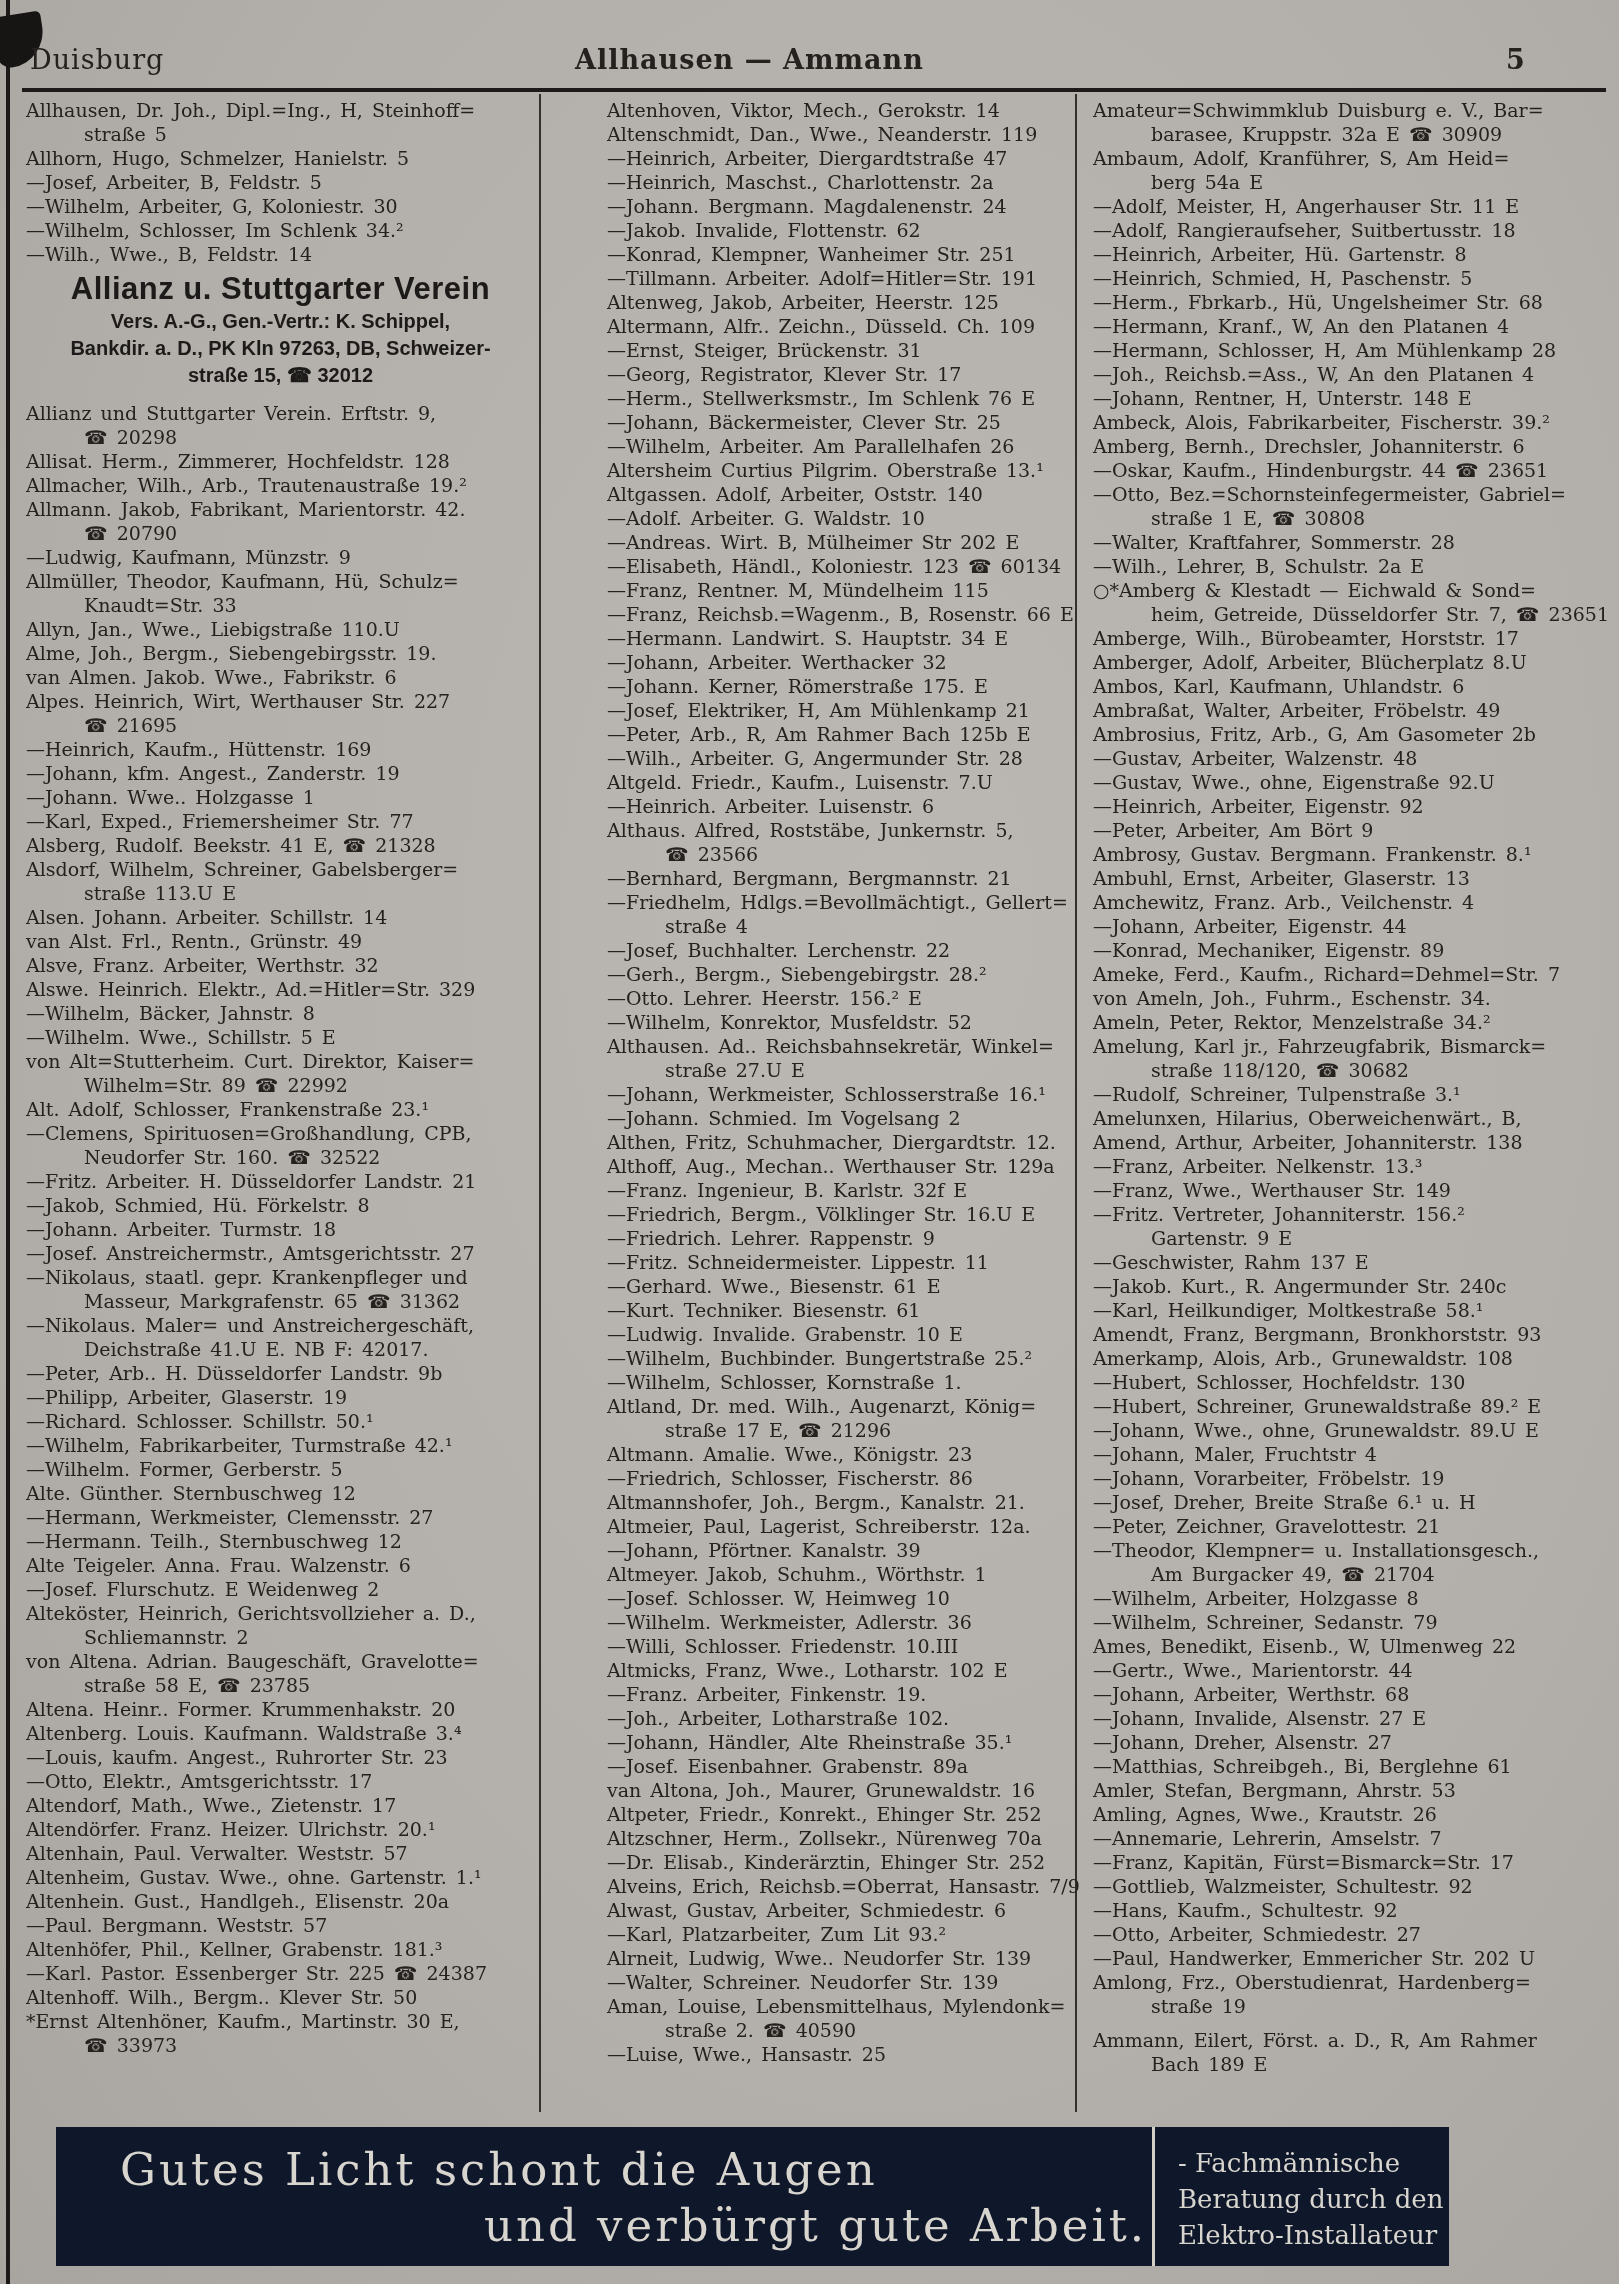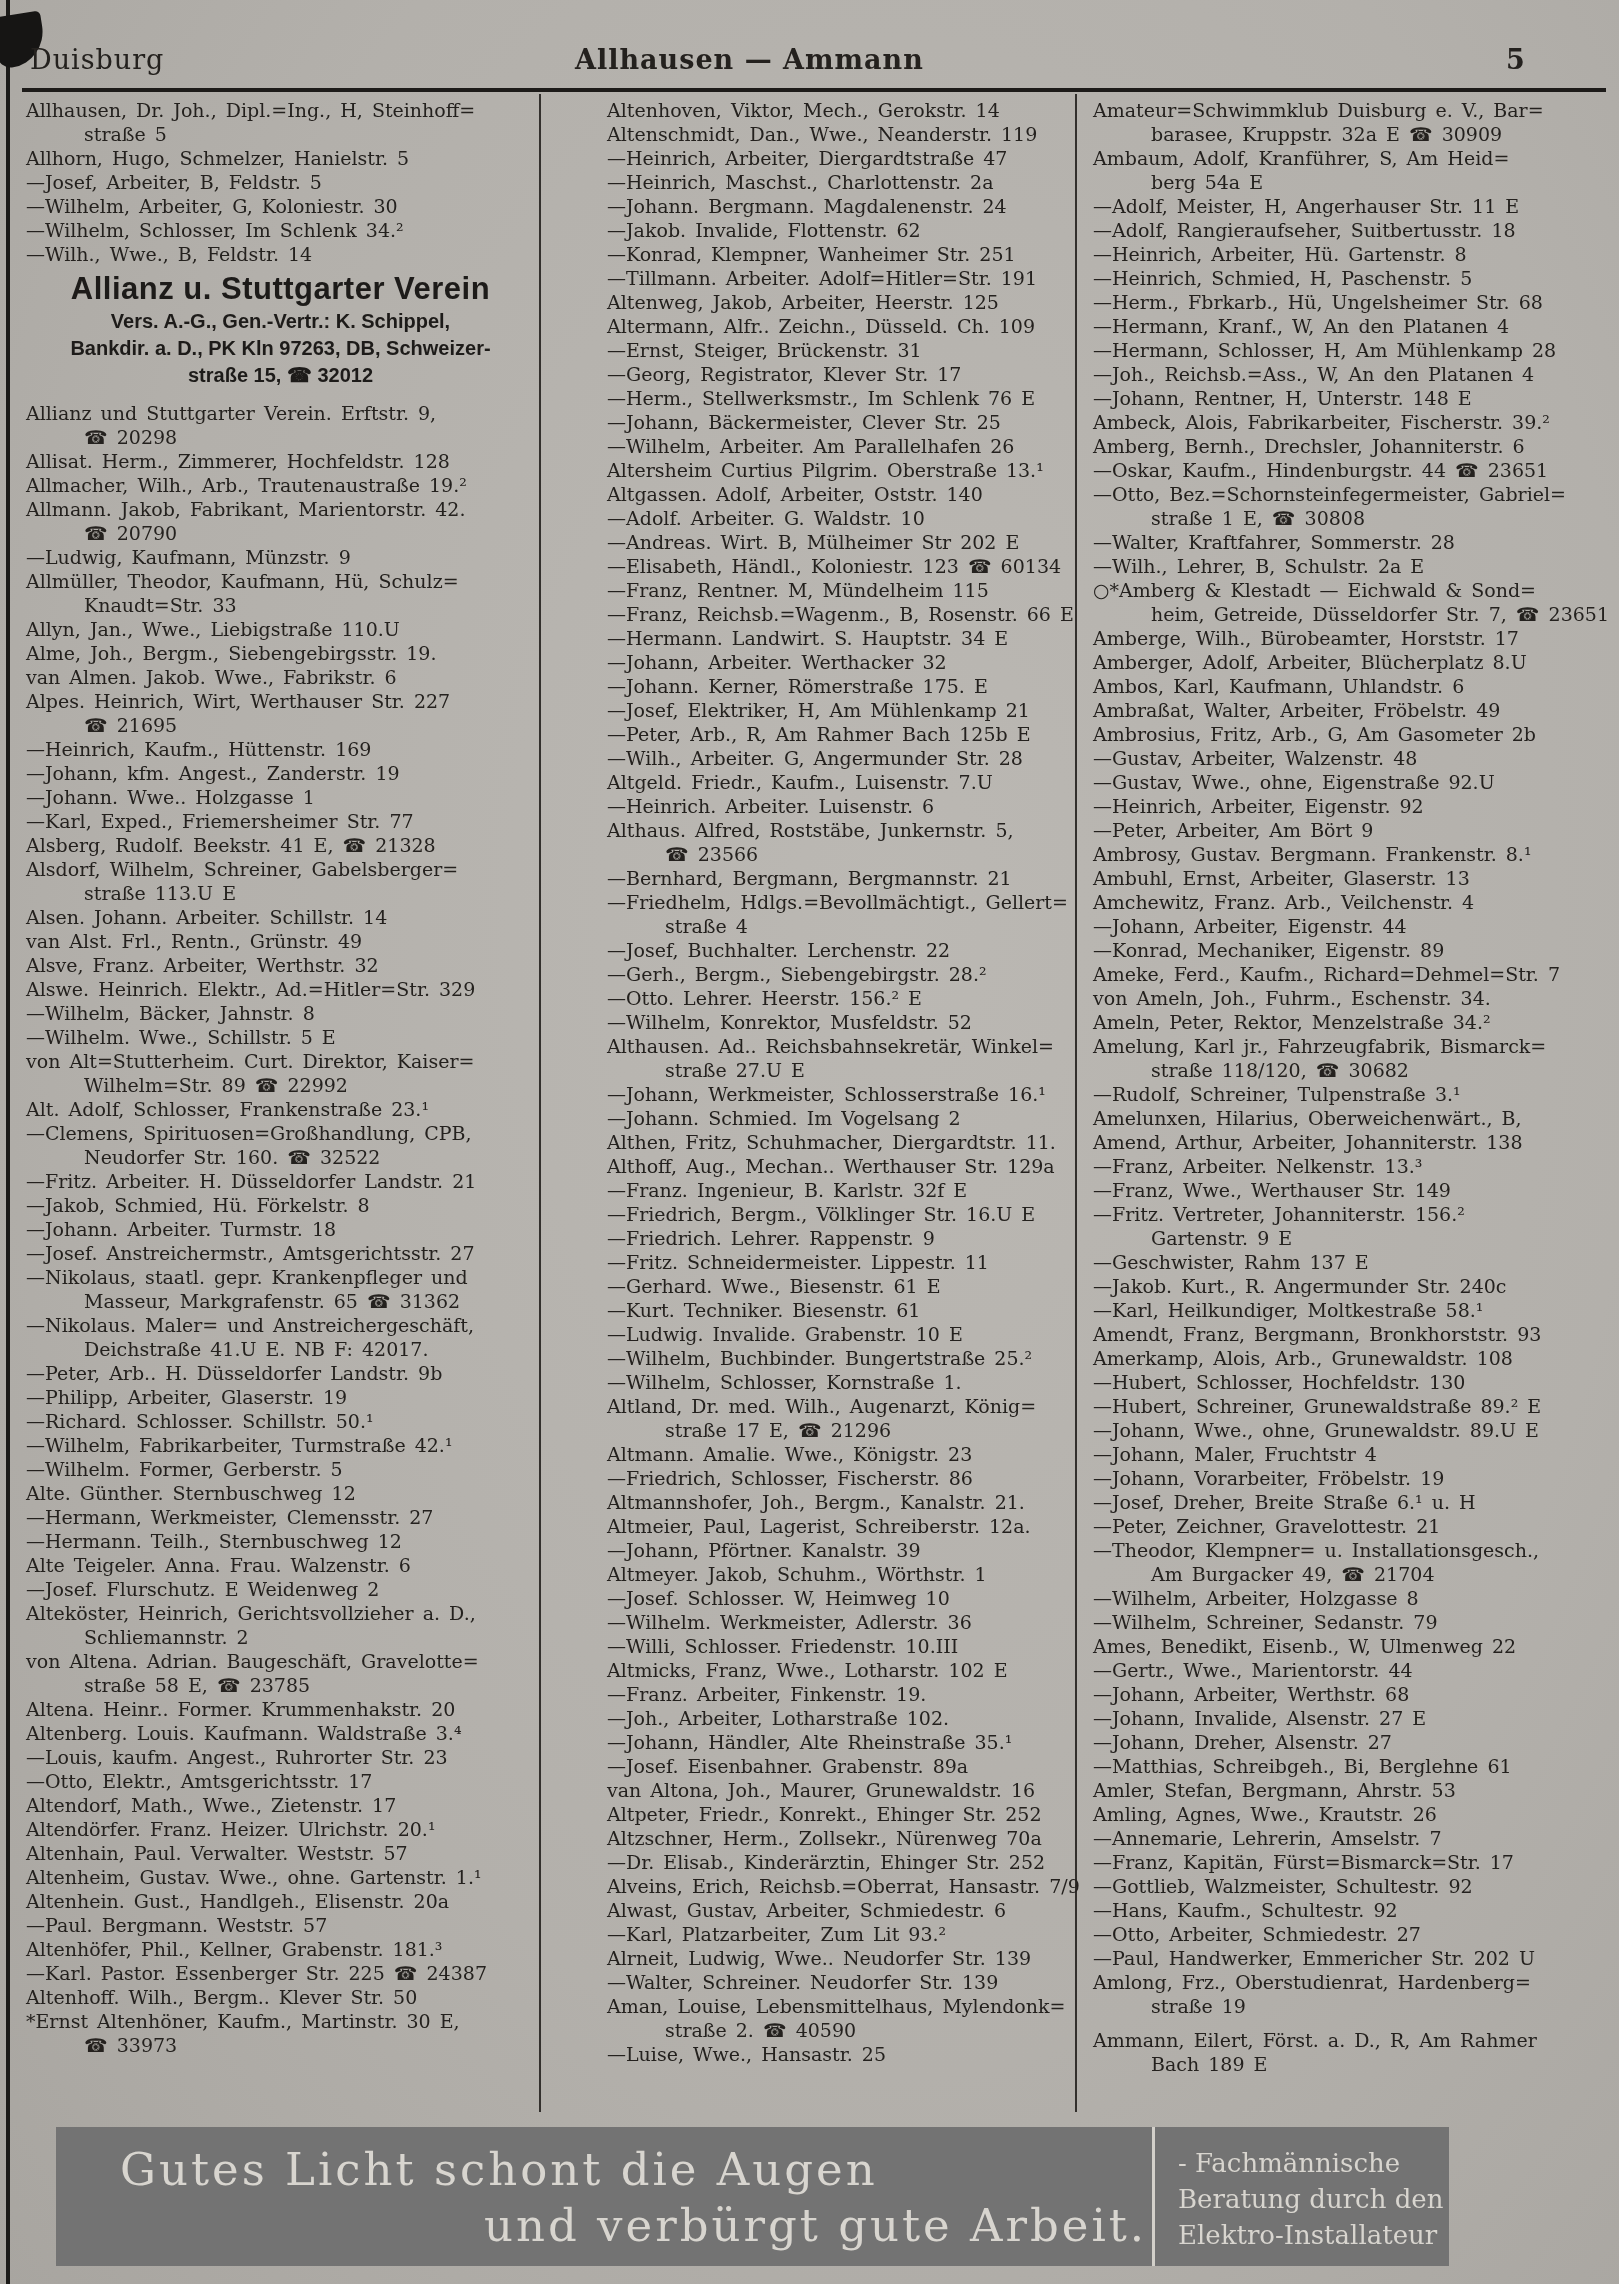--- a/index.html
+++ b/index.html
@@ -28,21 +28,21 @@
   #col3 { left:1093px; width:523px; }
   .ln   { height:24px; line-height:24px; font-size:19px; white-space:nowrap; word-spacing:3px; }
   .cont { padding-left:58px; }
   .gap  { margin-top:10px; }
   
   .adbox { margin:4px 0 12px 0; text-align:center;
            font-family:"Liberation Sans", sans-serif; font-weight:bold; color:#1d1b19; }
   .ad-title { font-size:31px; line-height:38px; letter-spacing:0.5px; }
   .ad-line  { font-size:20px; line-height:27px; }
   
-  .banner { position:absolute; left:56px; top:2127px; width:1393px; height:139px; background:#737373;
+  .banner { position:absolute; left:56px; top:2127px; width:1393px; height:139px; background:#0f172a;
             color:#d8d5cf; font-family:"DejaVu Serif", serif; }
   .banner .b1 { position:absolute; left:64px;  top:16px; font-size:45px; letter-spacing:3px; white-space:nowrap; }
   .banner .b2 { position:absolute; left:428px; top:72px; font-size:45px; letter-spacing:3px; white-space:nowrap; }
   .banner .bdiv { position:absolute; left:1096px; top:0; width:3px; height:139px; background:#d3d0ca; }
   .banner .bright { position:absolute; left:1122px; top:18px; font-size:26px; line-height:36px; white-space:nowrap; }
 </style>
 </head>
 <body>
 
 <div class="edge-left"></div>
@@ -185,21 +185,21 @@
       <div class="ln">—Friedhelm, Hdlgs.=Bevollmächtigt., Gellert=</div>
       <div class="ln cont">straße 4</div>
       <div class="ln">—Josef, Buchhalter. Lerchenstr. 22</div>
       <div class="ln">—Gerh., Bergm., Siebengebirgstr. 28.²</div>
       <div class="ln">—Otto. Lehrer. Heerstr. 156.² E</div>
       <div class="ln">—Wilhelm, Konrektor, Musfeldstr. 52</div>
       <div class="ln">Althausen. Ad.. Reichsbahnsekretär, Winkel=</div>
       <div class="ln cont">straße 27.U E</div>
       <div class="ln">—Johann, Werkmeister, Schlosserstraße 16.¹</div>
       <div class="ln">—Johann. Schmied. Im Vogelsang 2</div>
-      <div class="ln">Althen, Fritz, Schuhmacher, Diergardtstr. 11.</div>
+      <div class="ln">Althen, Fritz, Schuhmacher, Diergardtstr. 12.</div>
       <div class="ln">Althoff, Aug., Mechan.. Werthauser Str. 129a</div>
       <div class="ln">—Franz. Ingenieur, B. Karlstr. 32f E</div>
       <div class="ln">—Friedrich, Bergm., Völklinger Str. 16.U E</div>
       <div class="ln">—Friedrich. Lehrer. Rappenstr. 9</div>
       <div class="ln">—Fritz. Schneidermeister. Lippestr. 11</div>
       <div class="ln">—Gerhard. Wwe., Biesenstr. 61 E</div>
       <div class="ln">—Kurt. Techniker. Biesenstr. 61</div>
       <div class="ln">—Ludwig. Invalide. Grabenstr. 10 E</div>
       <div class="ln">—Wilhelm, Buchbinder. Bungertstraße 25.²</div>
       <div class="ln">—Wilhelm, Schlosser, Kornstraße 1.</div>

